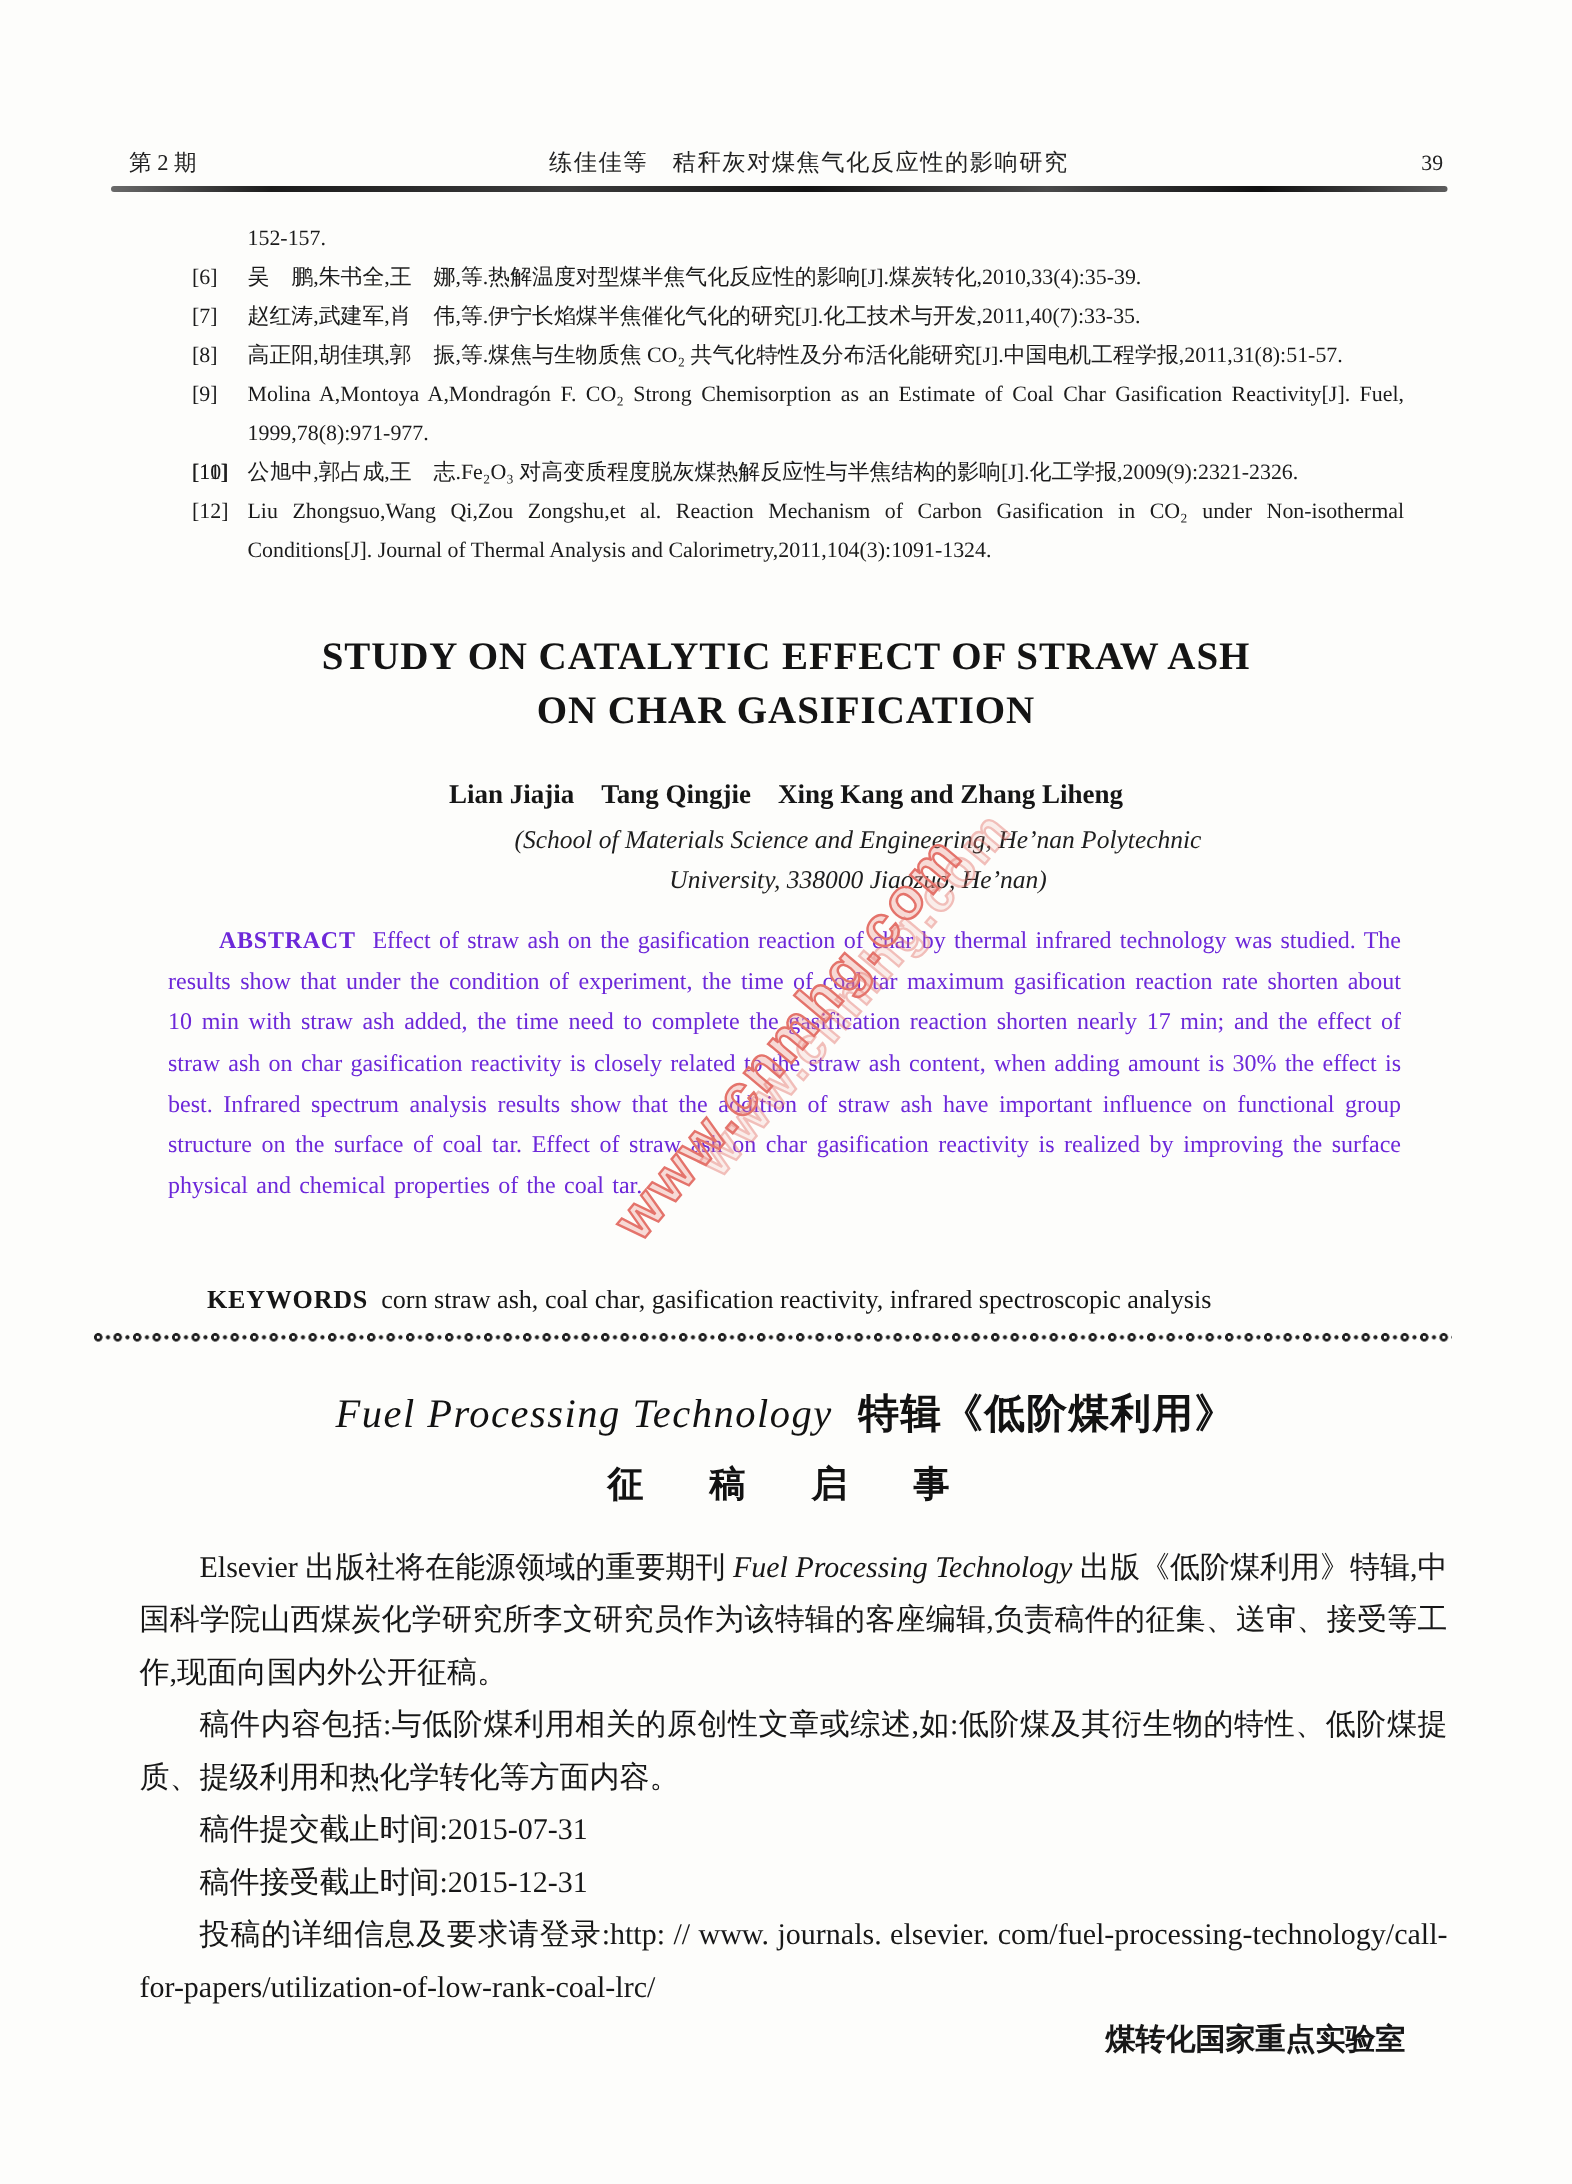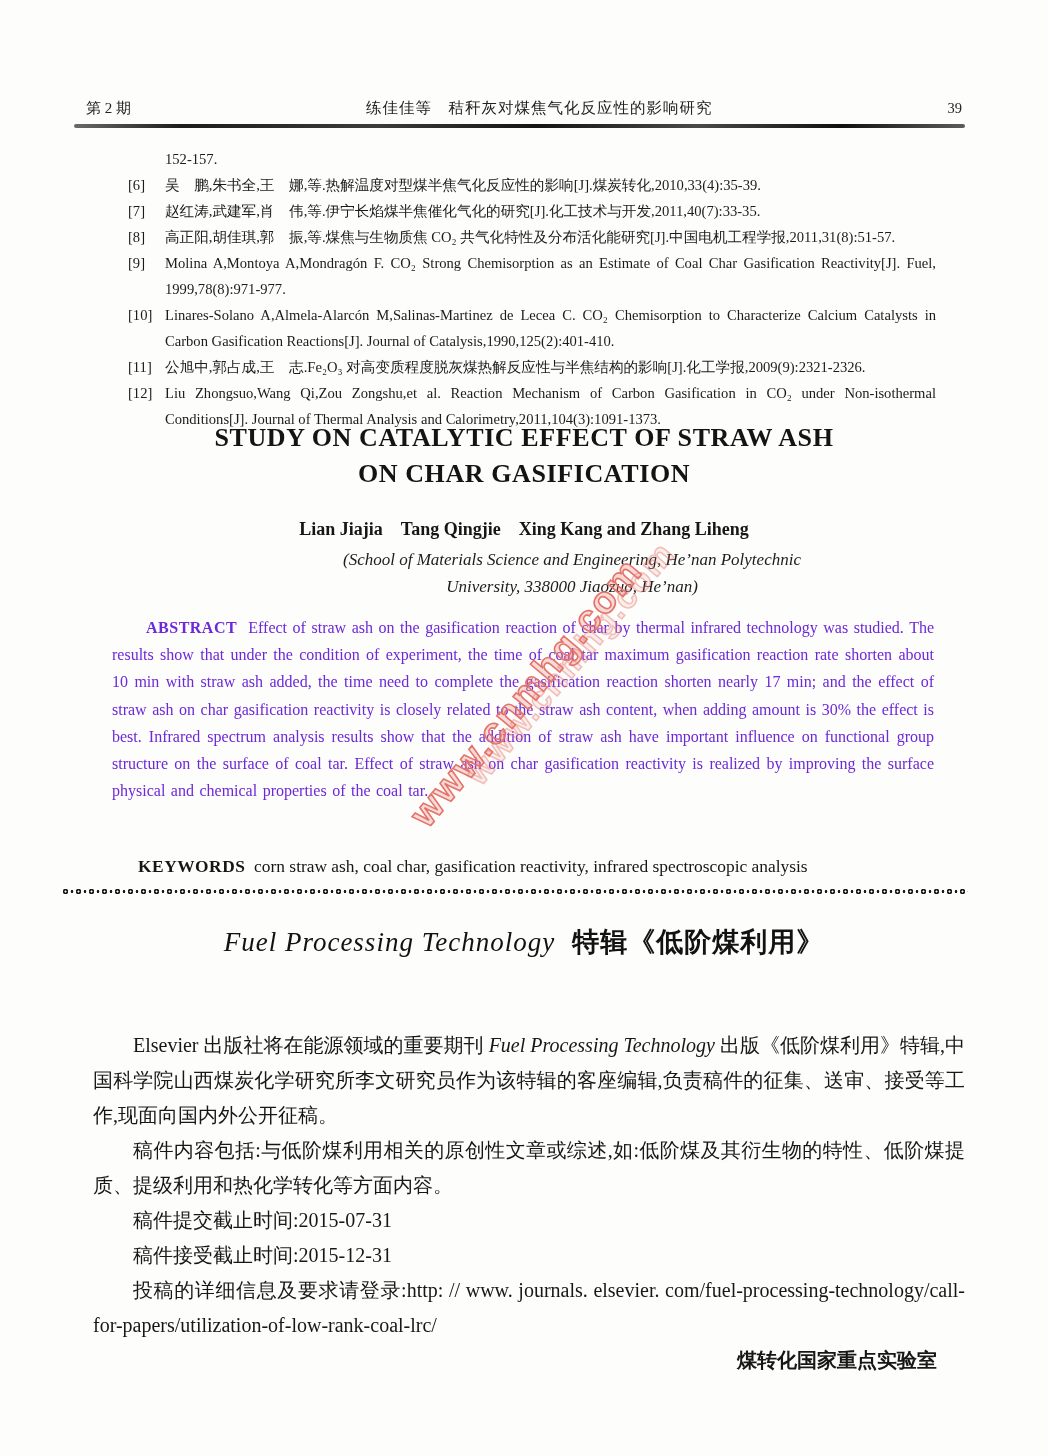--- a/index.html
+++ b/index.html
@@ -118,29 +118,28 @@
     <div class="ref">
       <span class="ref-label">[8]</span>
       <span>高正阳,胡佳琪,郭　振,等.煤焦与生物质焦 CO₂ 共气化特性及分布活化能研究[J].中国电机工程学报,2011,31(8):51-57.</span>
     </div>
     <div class="ref">
       <span class="ref-label">[9]</span>
       <span>Molina A,Montoya A,Mondragón F. CO₂ Strong Chemisorption as an Estimate of Coal Char Gasification Reactivity[J]. Fuel, 1999,78(8):971-977.</span>
     </div>
     <div class="ref">
       <span class="ref-label">[10]</span>
-      <span>Linares-Solano A,Almela-Alarcón M,Salinas-Martinez de Lecea C. CO₂ Chemisorption to Characterize Calcium Catalysts in Carbon Gasification Reactions[J]. Journal of Catalysis,1990,125(2):401-410.</span>
     </div>
     <div class="ref">
       <span class="ref-label">[11]</span>
       <span>公旭中,郭占成,王　志.Fe₂O₃ 对高变质程度脱灰煤热解反应性与半焦结构的影响[J].化工学报,2009(9):2321-2326.</span>
     </div>
     <div class="ref">
       <span class="ref-label">[12]</span>
-      <span>Liu Zhongsuo,Wang Qi,Zou Zongshu,et al. Reaction Mechanism of Carbon Gasification in CO₂ under Non-isothermal Conditions[J]. Journal of Thermal Analysis and Calorimetry,2011,104(3):1091-1373.</span>
+      <span>Liu Zhongsuo,Wang Qi,Zou Zongshu,et al. Reaction Mechanism of Carbon Gasification in CO₂ under Non-isothermal Conditions[J]. Journal of Thermal Analysis and Calorimetry,2011,104(3):1091-1324.</span>
     </div>
   </div>
 
   <div class="art-title">
     <div>STUDY ON CATALYTIC EFFECT OF STRAW ASH</div>
     <div>ON CHAR GASIFICATION</div>
   </div>
   <div class="art-authors">Lian Jiajia　Tang Qingjie　Xing Kang and Zhang Liheng</div>
   <div class="art-affil">
     <div>(School of Materials Science and Engineering, He’nan Polytechnic</div>
@@ -149,20 +148,21 @@
 
   <div class="abstract"><span class="abs-label">ABSTRACT</span>&nbsp;&nbsp;<span>Effect of straw ash on the gasification reaction of char by thermal infrared technology was studied. The results show that under the condition of experiment, the time of coal tar maximum gasification reaction rate shorten about 10 min with straw ash added, the time need to complete the gasification reaction shorten nearly 17 min; and the effect of straw ash on char gasification reactivity is closely related to the straw ash content, when adding amount is 30% the effect is best. Infrared spectrum analysis results show that the addition of straw ash have important influence on functional group structure on the surface of coal tar. Effect of straw ash on char gasification reactivity is realized by improving the surface physical and chemical properties of the coal tar.</span></div>
 
   <div class="keywords"><span class="kw-label">KEYWORDS</span>&nbsp;&nbsp;<span>corn straw ash, coal char, gasification reactivity, infrared spectroscopic analysis</span></div>
 
   <div class="chain"></div>
 
   <div class="ann-title">
     <span class="ann-title-en">Fuel Processing Technology</span><span class="ann-title-zh"> 特辑《低阶煤利用》</span>
   </div>
+  <div class="ann-sub">征　稿　启　事</div>
 
   <div class="ann-body">
     <p class="indent"><span>Elsevier 出版社将在能源领域的重要期刊 </span><i>Fuel Processing Technology</i><span> 出版《低阶煤利用》特辑,中国科学院山西煤炭化学研究所李文研究员作为该特辑的客座编辑,负责稿件的征集、送审、接受等工作,现面向国内外公开征稿。</span></p>
     <p class="indent">稿件内容包括:与低阶煤利用相关的原创性文章或综述,如:低阶煤及其衍生物的特性、低阶煤提质、提级利用和热化学转化等方面内容。</p>
     <p class="indent">稿件提交截止时间:2015-07-31</p>
     <p class="indent">稿件接受截止时间:2015-12-31</p>
     <p class="indent">投稿的详细信息及要求请登录:http: // www. journals. elsevier. com/fuel-processing-technology/call-for-papers/utilization-of-low-rank-coal-lrc/</p>
     <p class="ann-sign">煤转化国家重点实验室</p>
   </div>
 

